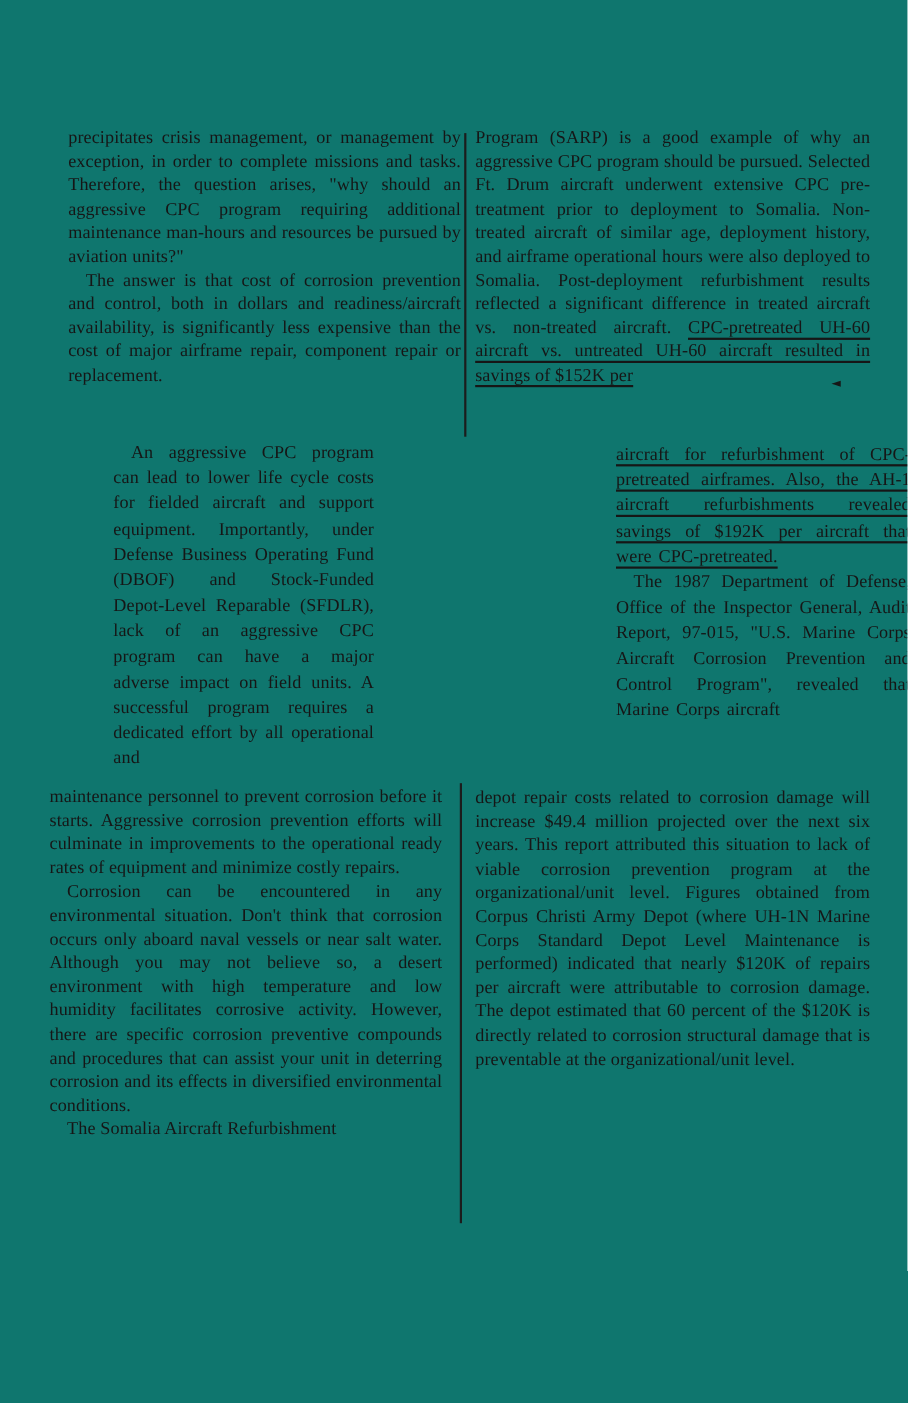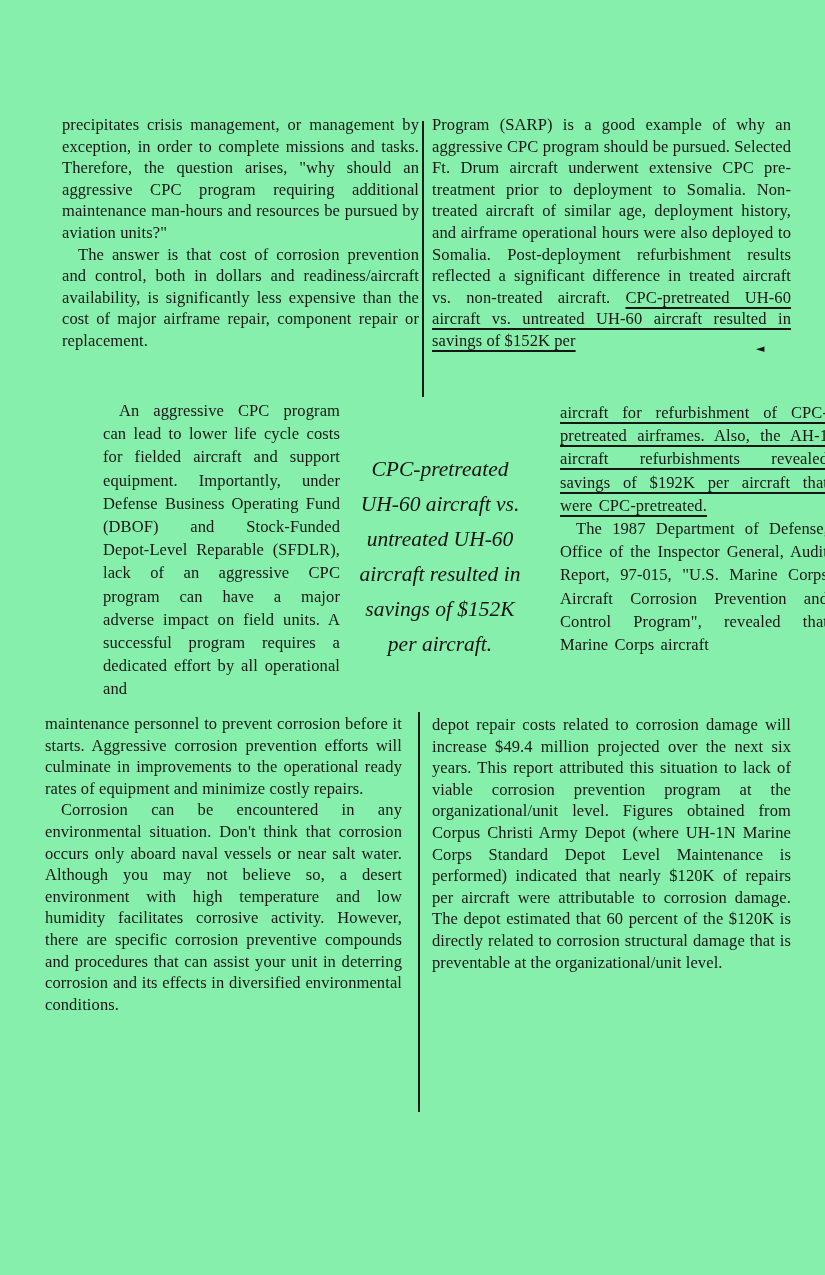--- a/index.html
+++ b/index.html
@@ -1,21 +1,21 @@
 <!DOCTYPE html>
 <html><head>
 <meta charset="utf-8">
 <title>Document</title>
 <style>
   html, body { margin: 0; padding: 0; background: #ffffff; }
   .page {
     position: relative;
     width: 825px;
     height: 1275px;
-    background: #86efac;
+    background: #0f766e;
     font-family: "Liberation Serif", serif;
     color: #161616;
     overflow: hidden;
   }
   .block {
     position: absolute;
     text-align: justify;
     font-size: 16.5px;
     line-height: 21.6px;
     letter-spacing: 0.1px;
@@ -90,30 +90,25 @@
 
   <section class="block left-top">
     <p class="para">precipitates crisis management, or management by exception, in order to complete missions and tasks. Therefore, the question arises, "why should an aggressive CPC program requiring additional maintenance man-hours and resources be pursued by aviation units?"</p>
     <p class="para indent">The answer is that cost of corrosion prevention and control, both in dollars and readiness/aircraft availability, is significantly less expensive than the cost of major airframe repair, component repair or replacement.</p>
   </section>
 
   <section class="block left-narrow narrow">
     <p class="para indent">An aggressive CPC program can lead to lower life cycle costs for fielded aircraft and support equipment. Importantly, under Defense Business Operating Fund (DBOF) and Stock-Funded Depot-Level Reparable (SFDLR), lack of an aggressive CPC program can have a major adverse impact on field units. A successful program requires a dedicated effort by all operational and</p>
   </section>
 
-  <aside class="pull-quote">CPC-pretreated
-UH-60 aircraft vs.
-untreated UH-60
-aircraft resulted in
-savings of $152K
-per aircraft.</aside>
 
   <section class="block left-bottom">
     <p class="para">maintenance personnel to prevent corrosion before it starts. Aggressive corrosion prevention efforts will culminate in improvements to the operational ready rates of equipment and minimize costly repairs.</p>
     <p class="para indent">Corrosion can be encountered in any environmental situation.  Don't think that corrosion occurs only aboard naval vessels or near salt water.  Although you may not believe so, a desert environment with high temperature and low humidity facilitates corrosive activity.  However, there are specific corrosion preventive compounds and procedures that can assist your unit in deterring corrosion and its effects in diversified environmental conditions.</p>
+    <p class="para indent">The Somalia Aircraft Refurbishment</p>
   </section>
 
   <section class="block right-top">
     <p class="para"><span>Program (SARP) is a good example of why an aggressive CPC program should be pursued. Selected Ft. Drum aircraft underwent extensive CPC pre-treatment prior to deployment to Somalia. Non-treated aircraft of similar age, deployment history, and airframe operational hours were also deployed to Somalia. Post-deployment refurbishment results reflected a significant difference in treated aircraft vs. non-treated aircraft. </span><span class="u">CPC-pretreated UH-60 aircraft vs. untreated UH-60 aircraft resulted in savings of $152K per</span></p>
   </section>
 
   <span class="arrow">◄</span>
 
   <section class="block right-narrow narrow">
     <p class="para"><span class="u">aircraft for refurbishment of CPC-pretreated airframes. Also, the AH-1 aircraft refurbishments revealed savings of $192K per aircraft that were CPC-pretreated.</span></p>

